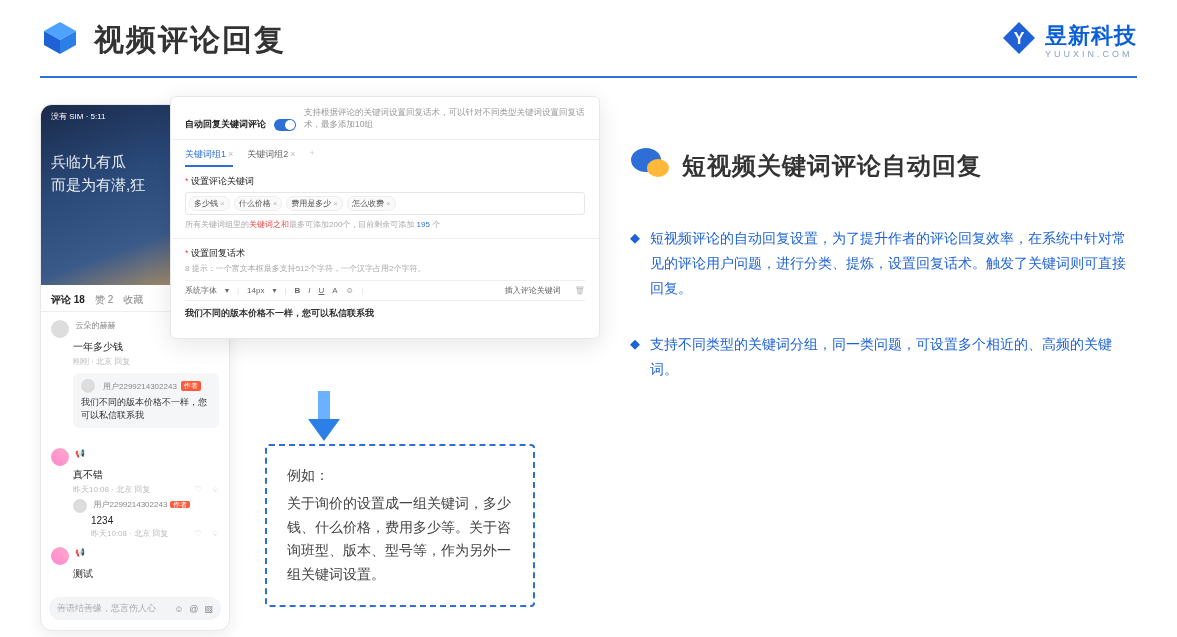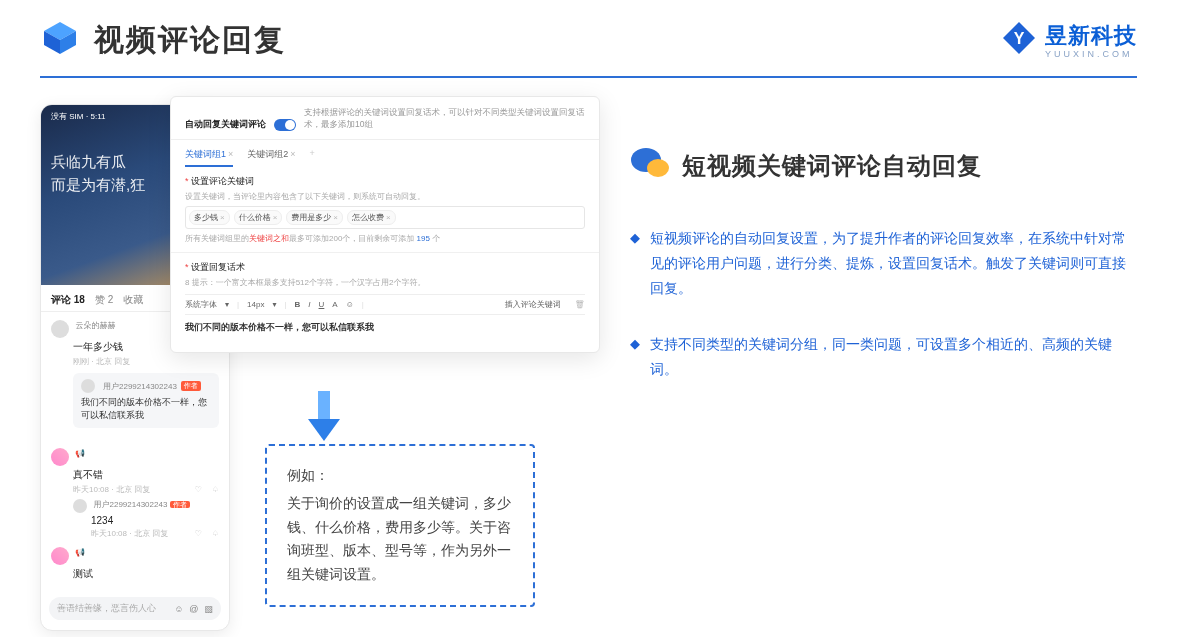--- a/index.html
+++ b/index.html
@@ -176,21 +176,20 @@
         <span class="toggle"></span>
         <span class="desc">支持根据评论的关键词设置回复话术，可以针对不同类型关键词设置回复话术，最多添加10组</span>
       </div>
       <div class="cfg-tabs">
         <div class="cfg-tab active"><span>关键词组1</span><span class="x">×</span></div>
         <div class="cfg-tab"><span>关键词组2</span><span class="x">×</span></div>
         <div class="cfg-tab plus">+</div>
       </div>
       <div class="cfg-section">
         <div class="sec-title">设置评论关键词</div>
-        <div class="sec-desc">设置关键词，当评论里内容包含了以下关键词，则系统可自动回复。</div>
         <div class="tag-row">
           <span class="tag"><span>多少钱</span><span class="tx">×</span></span>
           <span class="tag"><span>什么价格</span><span class="tx">×</span></span>
           <span class="tag"><span>费用是多少</span><span class="tx">×</span></span>
           <span class="tag"><span>怎么收费</span><span class="tx">×</span></span>
         </div>
         <div class="kw-hint">
           <span>所有关键词组里的</span><span class="red">关键词之和</span><span>最多可添加200个，目前剩余可添加 </span><span class="blue">195</span><span> 个</span>
         </div>
       </div>

